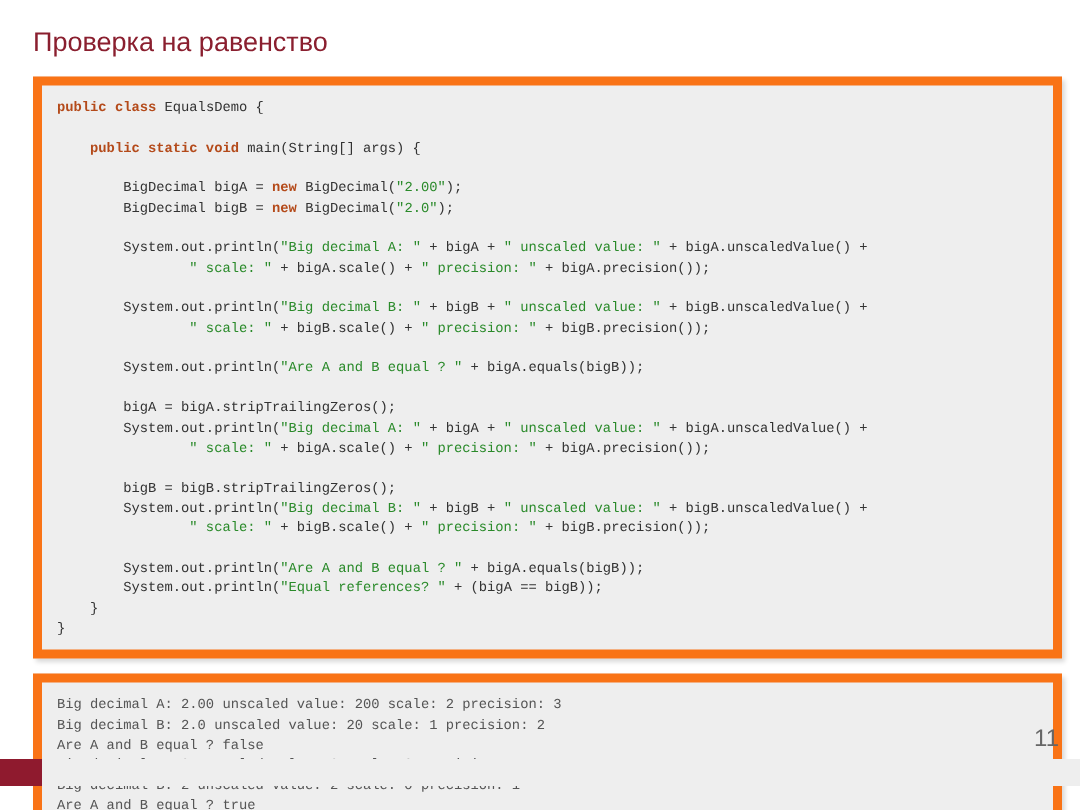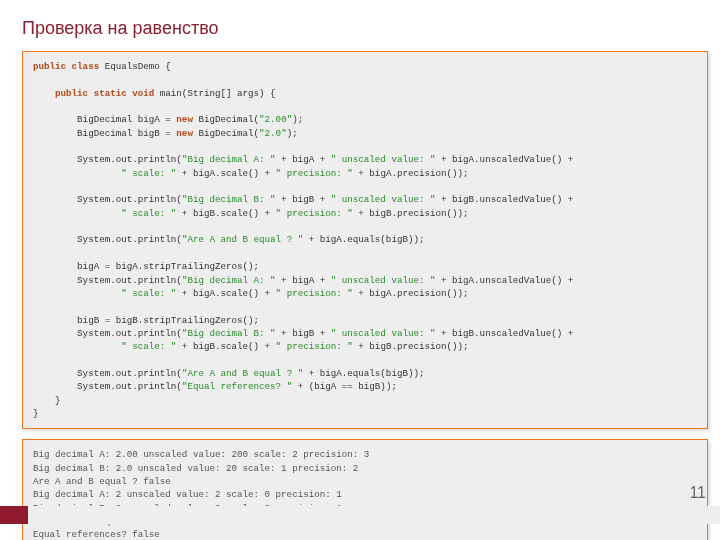--- a/index.html
+++ b/index.html
@@ -18,21 +18,21 @@
     padding: 18px 12px 0 22px;
   }
   .title {
     color: #8a1f2f;
     font-size: 18px;
     font-weight: 400;
     margin-bottom: 12px;
   }
   .code-box, .output-box {
     background: #eeeeee;
-    border: 1px solid #f97316;
+    border: 6px solid #f97316;
     box-shadow: 2px 2px 3px rgba(0,0,0,0.15);
     padding: 8px 10px;
     font-family: "Courier New", monospace;
     font-size: 9.2px;
     line-height: 1.45;
     color: #333;
     white-space: pre;
     overflow: hidden;
   }
   .code-box { margin-bottom: 10px; }

